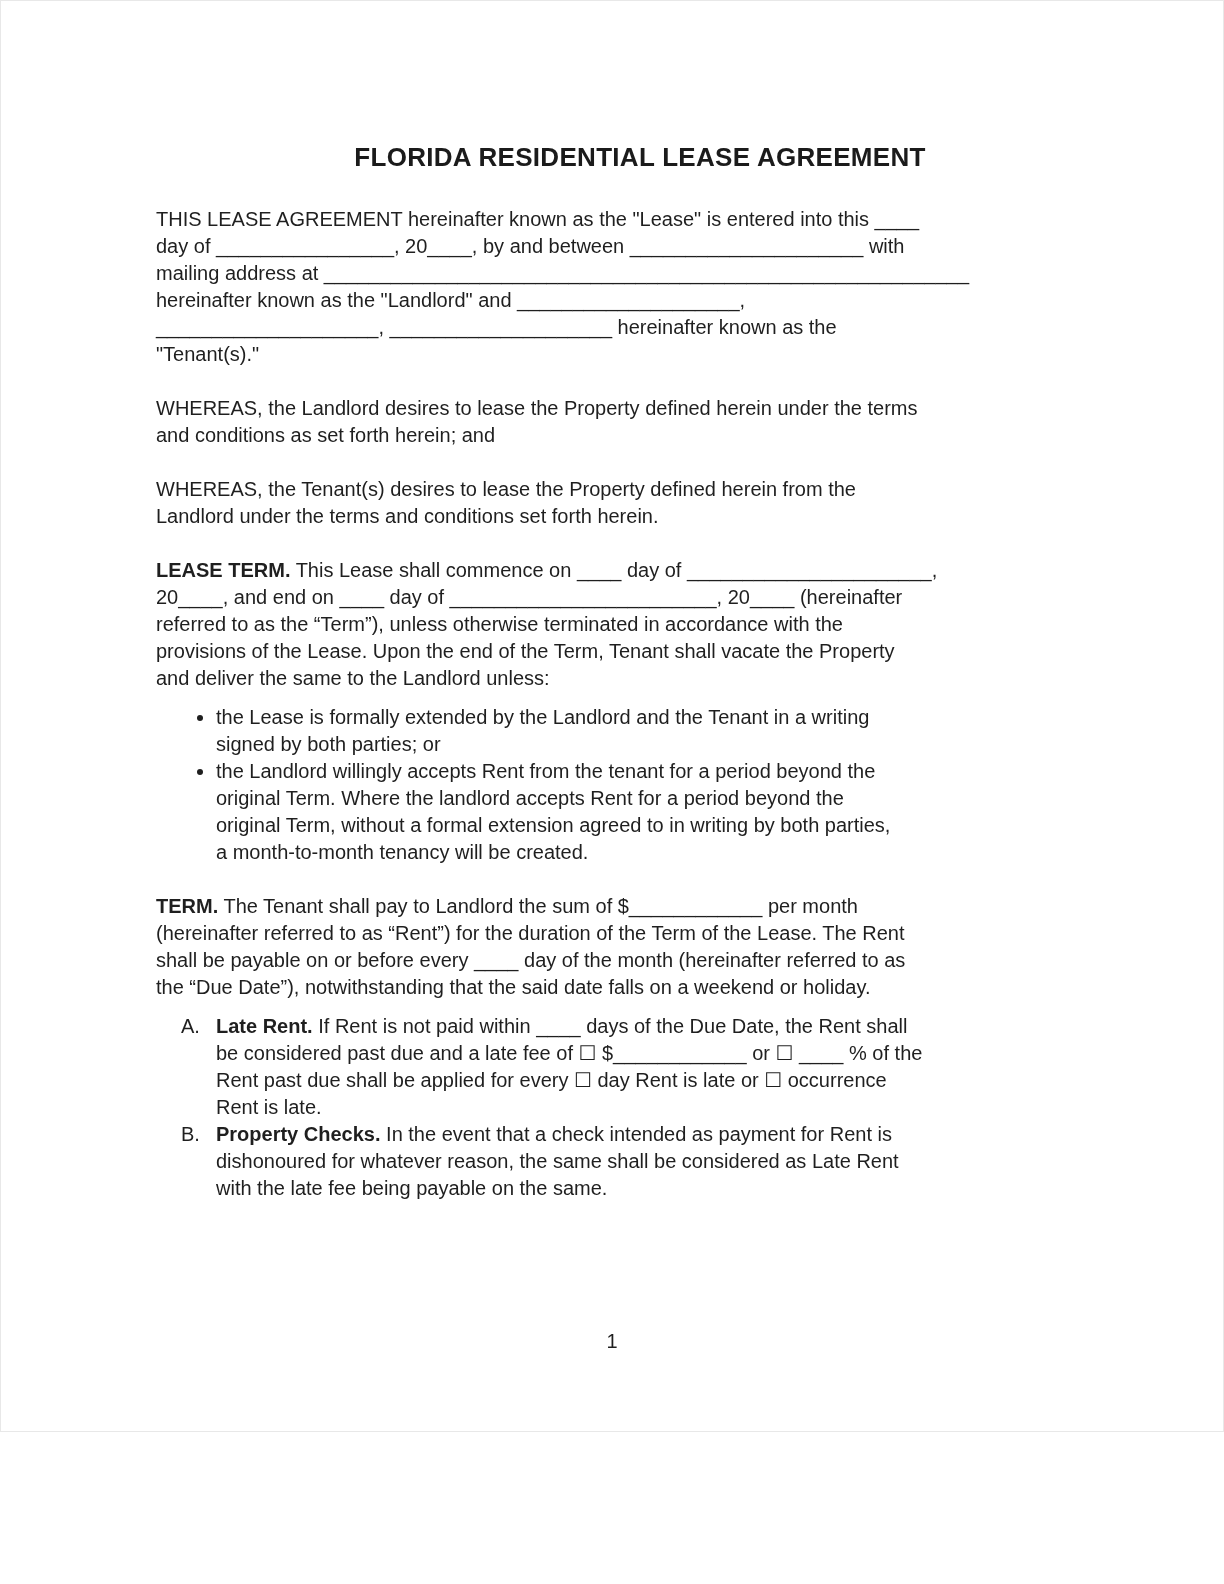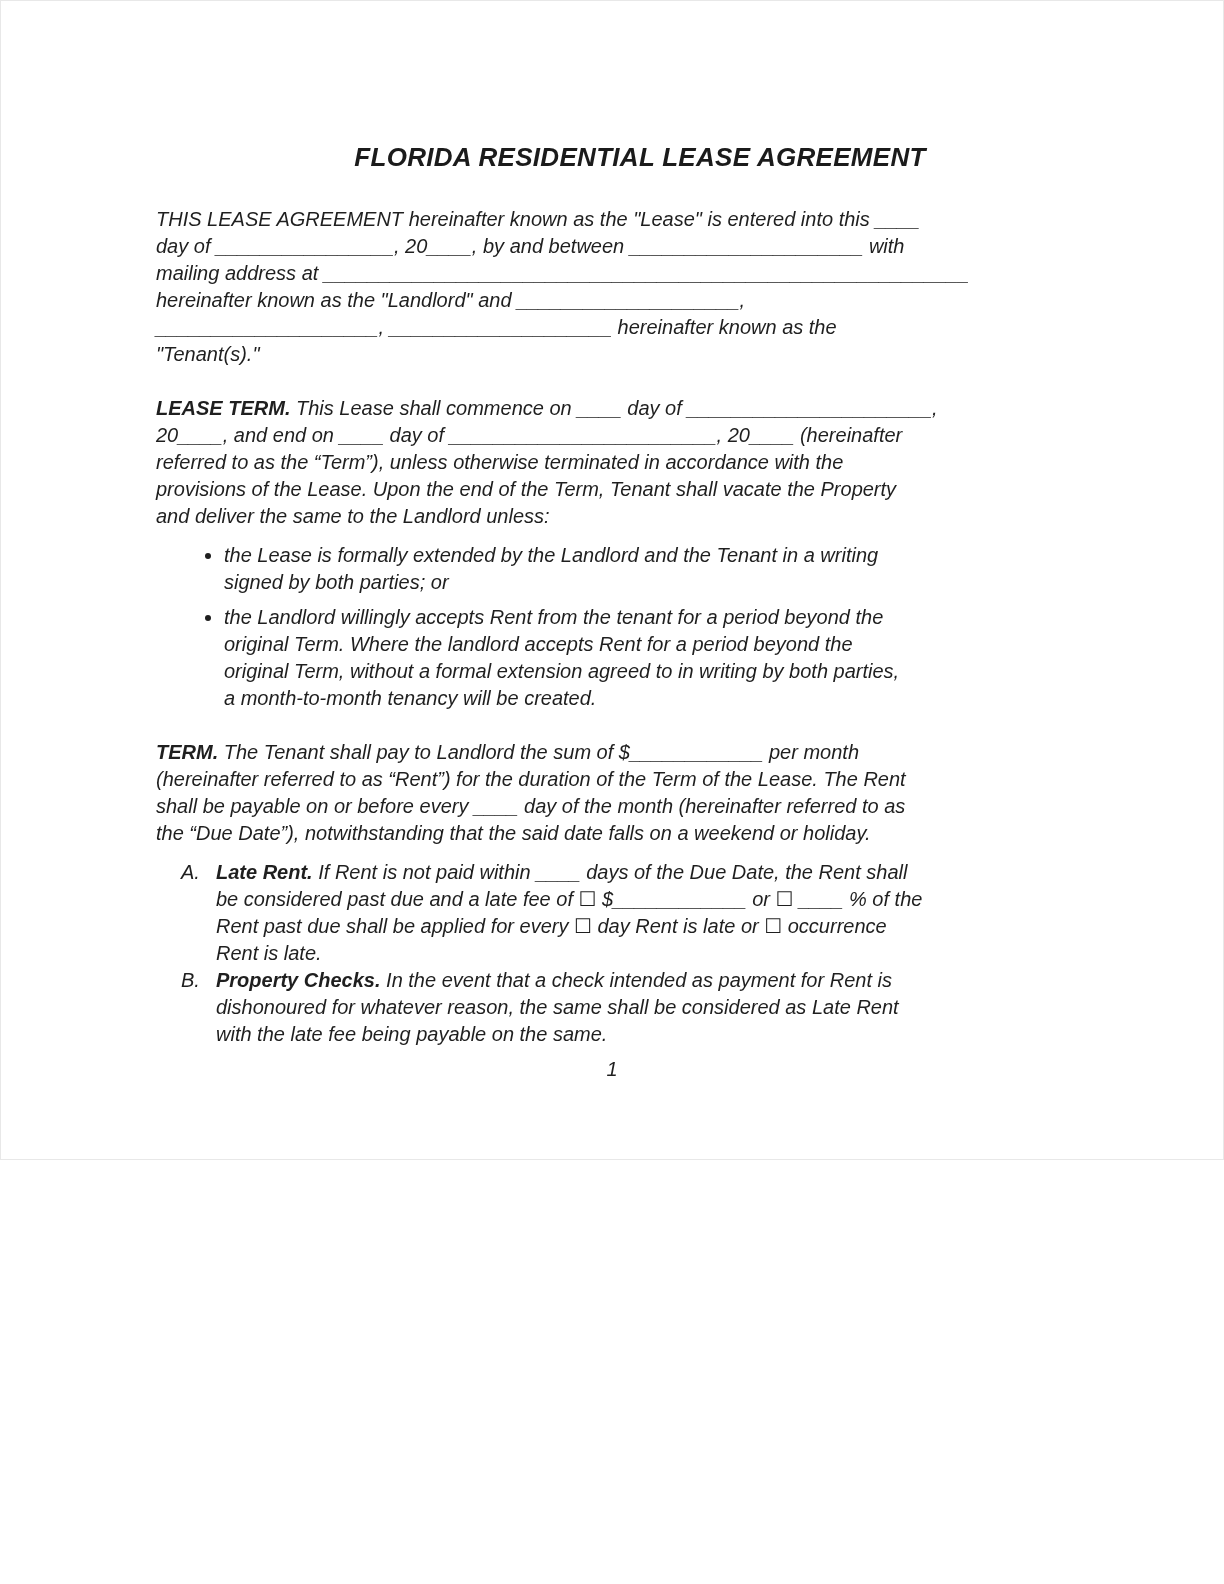--- a/index.html
+++ b/index.html
@@ -3,32 +3,31 @@
 <meta charset="utf-8">
 <style>
   html, body {
     margin: 0;
     padding: 0;
     background: #ffffff;
   }
   .page {
     position: relative;
     width: 1224px;
-    height: 1160px;
+    height: 1432px;
     margin: 0 auto;
     background: #ffffff;
     box-sizing: border-box;
     padding: 140px 87px 0 143px;
     border: 1px solid #e8e8e8;
     font-family: "Liberation Sans", "DejaVu Sans", sans-serif;
     font-size: 20px;
     line-height: 27px;
     color: #1f1f1f;
     overflow: hidden;
-    font-style: italic;
   }
   h1.doc-title {
     font-size: 26px;
     line-height: 32px;
     font-weight: 700;
     text-align: center;
     letter-spacing: 0.3px;
     margin: 0 0 33px 0;
     color: #1b1b1b;
   }
@@ -41,21 +40,21 @@
   p.doc-par .lead { font-weight: 700; }
   p.doc-par .rest { font-weight: 400; }
   ul.bullet-list {
     margin: 0;
     padding: 0 0 0 72px;
     white-space: normal;
     list-style: disc outside;
   }
   ul.bullet-list li {
     white-space: pre-wrap;
-    margin: 8px;
+    margin: 0;
     padding: 0;
   }
   .alpha-list { white-space: normal; }
   .alpha-item {
     display: flex;
     padding-left: 37px;
     white-space: normal;
   }
   .alpha-item .marker {
     flex: 0 0 35px;
@@ -86,21 +85,29 @@
 
   <div class="section">
     <p class="doc-par">THIS LEASE AGREEMENT hereinafter known as the "Lease" is entered into this ____
 day of ________________, 20____, by and between _____________________ with
 mailing address at __________________________________________________________
 hereinafter known as the "Landlord" and ____________________,
 ____________________, ____________________ hereinafter known as the
 "Tenant(s)."</p>
   </div>
 
+  <div class="section">
+    <p class="doc-par">WHEREAS, the Landlord desires to lease the Property defined herein under the terms
+and conditions as set forth herein; and</p>
+  </div>
 
+  <div class="section">
+    <p class="doc-par">WHEREAS, the Tenant(s) desires to lease the Property defined herein from the
+Landlord under the terms and conditions set forth herein.</p>
+  </div>
 
 
 
   <div class="section">
     <p class="doc-par"><strong class="lead">LEASE TERM.</strong><span class="rest"> This Lease shall commence on ____ day of ______________________,
 20____, and end on ____ day of ________________________, 20____ (hereinafter
 referred to as the “Term”), unless otherwise terminated in accordance with the
 provisions of the Lease. Upon the end of the Term, Tenant shall vacate the Property
 and deliver the same to the Landlord unless:</span></p>
     <ul class="bullet-list">

